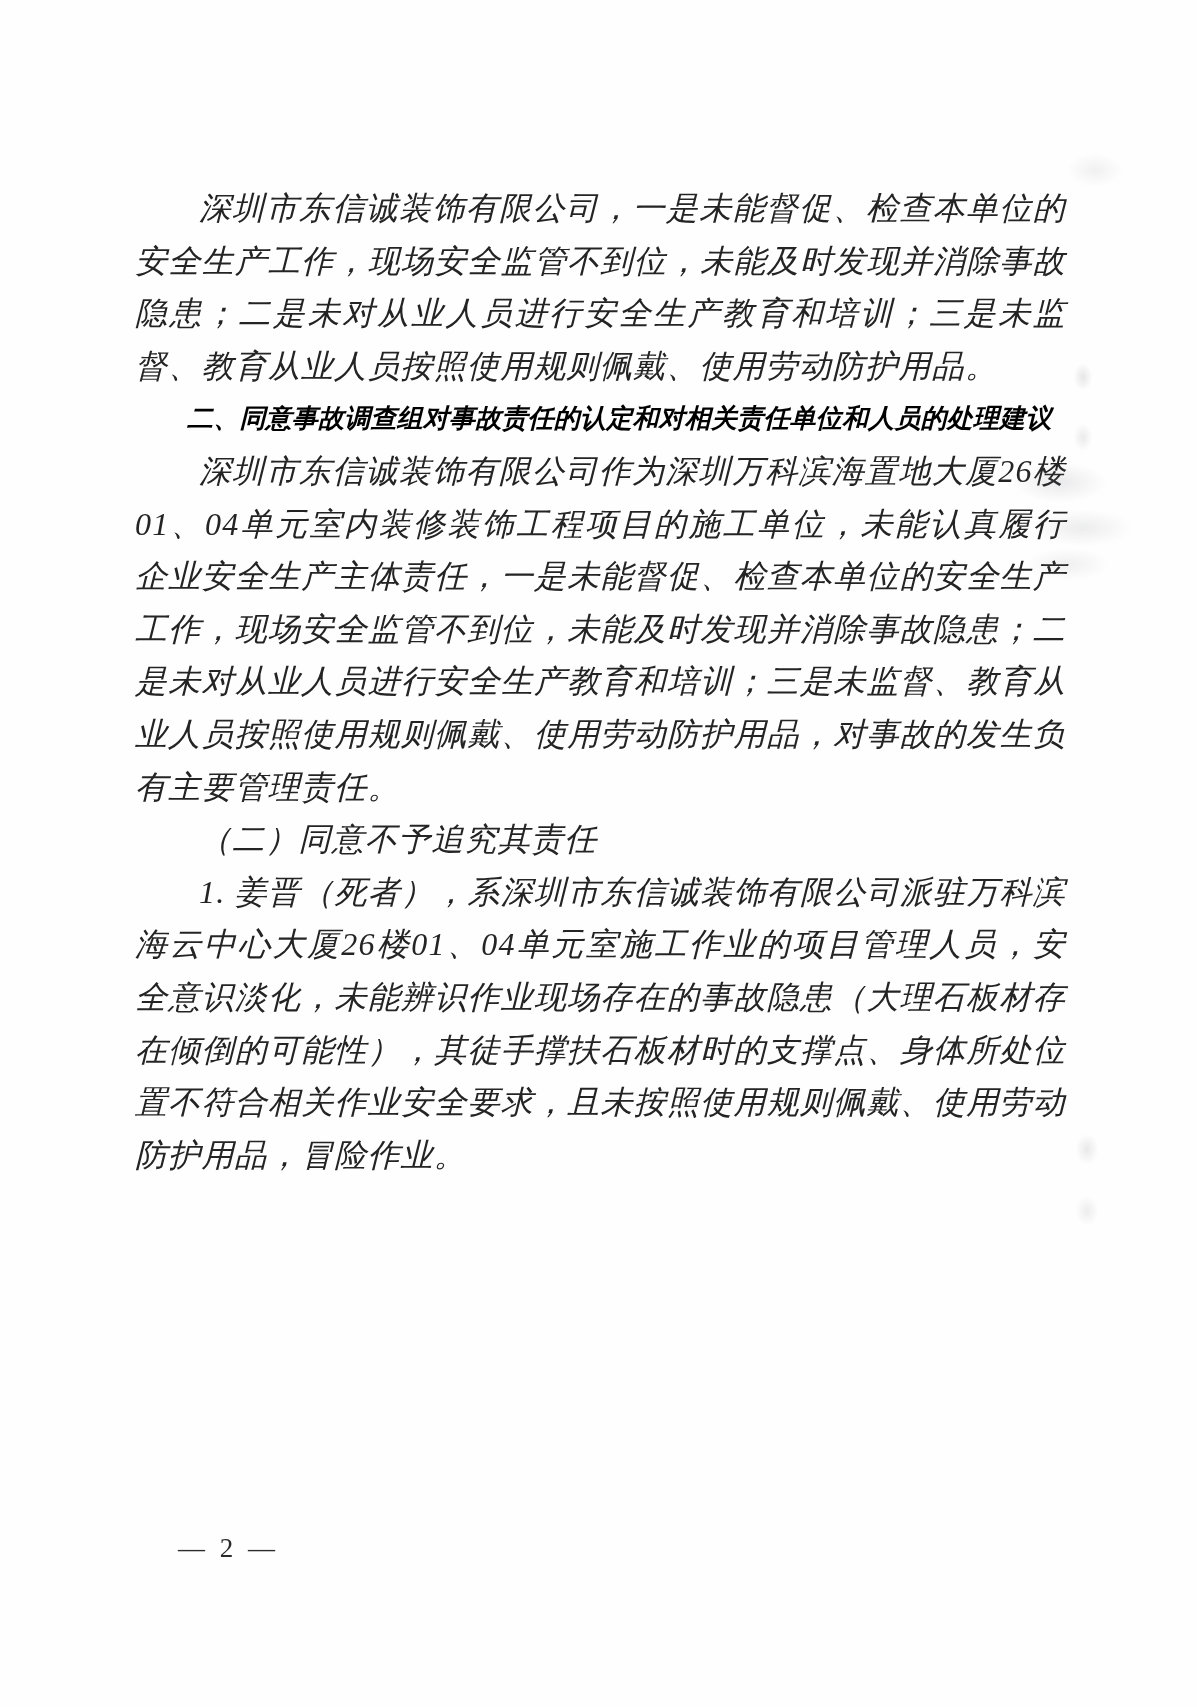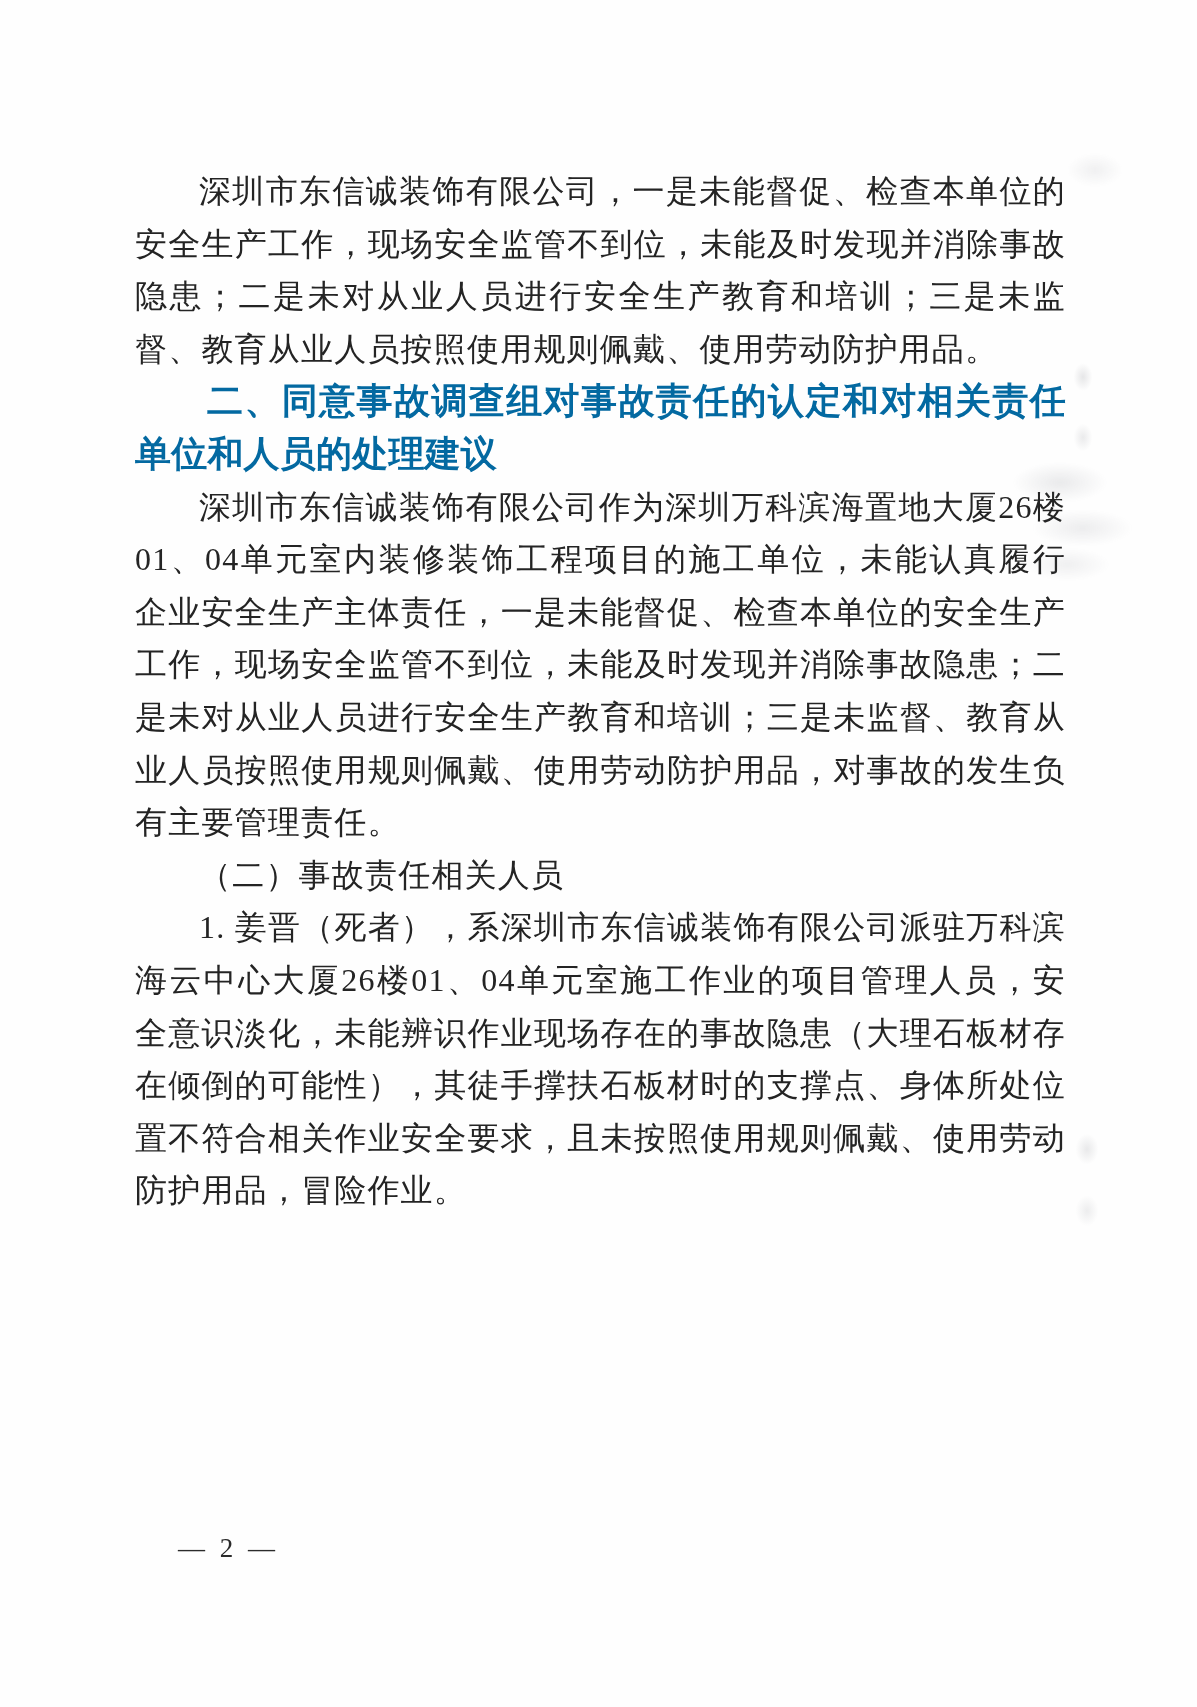--- a/index.html
+++ b/index.html
@@ -12,38 +12,39 @@
     width: 1197px;
     height: 1707px;
     background: #fefefe;
     overflow: hidden;
     color: #1f1f1f;
   }
   
   .content {
     position: absolute;
     left: 135px;
-    top: 165px;
+    top: 182px;
     width: 931px;
+    font-style: italic;
   }
   .para {
     font-size: 32px;
     line-height: 52.6px;
     letter-spacing: 1.2px;
     text-align: justify;
     text-indent: 2em;
     color: #242424;
     font-family: "Liberation Serif", "DejaVu Serif", serif;
   }
   .para.heading {
     font-family: "Liberation Sans", "DejaVu Sans", sans-serif;
     font-weight: bold;
-    font-size: 36px;
+    font-size: 26px;
     letter-spacing: 0.2px;
-    color: #0369a1;
+    color: #000000;
   }
   
   .page-number {
     position: absolute;
     left: 178px;
     top: 1533px;
     font-size: 27px;
     letter-spacing: 4px;
     color: #2b2b2b;
     font-family: "Liberation Serif", "DejaVu Serif", serif;
@@ -81,21 +82,21 @@
 </style>
 </head>
 <body>
 
 <div class="page">
 
   <div class="content">
     <p class="para">深圳市东信诚装饰有限公司，一是未能督促、检查本单位的安全生产工作，现场安全监管不到位，未能及时发现并消除事故隐患；二是未对从业人员进行安全生产教育和培训；三是未监督、教育从业人员按照使用规则佩戴、使用劳动防护用品。</p>
     <p class="para heading">二、同意事故调查组对事故责任的认定和对相关责任单位和人员的处理建议</p>
     <p class="para">深圳市东信诚装饰有限公司作为深圳万科滨海置地大厦26楼01、04单元室内装修装饰工程项目的施工单位，未能认真履行企业安全生产主体责任，一是未能督促、检查本单位的安全生产工作，现场安全监管不到位，未能及时发现并消除事故隐患；二是未对从业人员进行安全生产教育和培训；三是未监督、教育从业人员按照使用规则佩戴、使用劳动防护用品，对事故的发生负有主要管理责任。</p>
-    <p class="para">（二）事故责任相关人员</p>
+    <p class="para">（二）同意不予追究其责任</p>
     <p class="para">1. 姜晋（死者），系深圳市东信诚装饰有限公司派驻万科滨海云中心大厦26楼01、04单元室施工作业的项目管理人员，安全意识淡化，未能辨识作业现场存在的事故隐患（大理石板材存在倾倒的可能性），其徒手撑扶石板材时的支撑点、身体所处位置不符合相关作业安全要求，且未按照使用规则佩戴、使用劳动防护用品，冒险作业。</p>
   </div>
 
   <div class="page-number">— 2 —</div>
 
   <div class="smudge smudge-1"></div>
   <div class="smudge smudge-2"></div>
   <div class="smudge smudge-3"></div>
   <div class="smudge smudge-4"></div>
 

